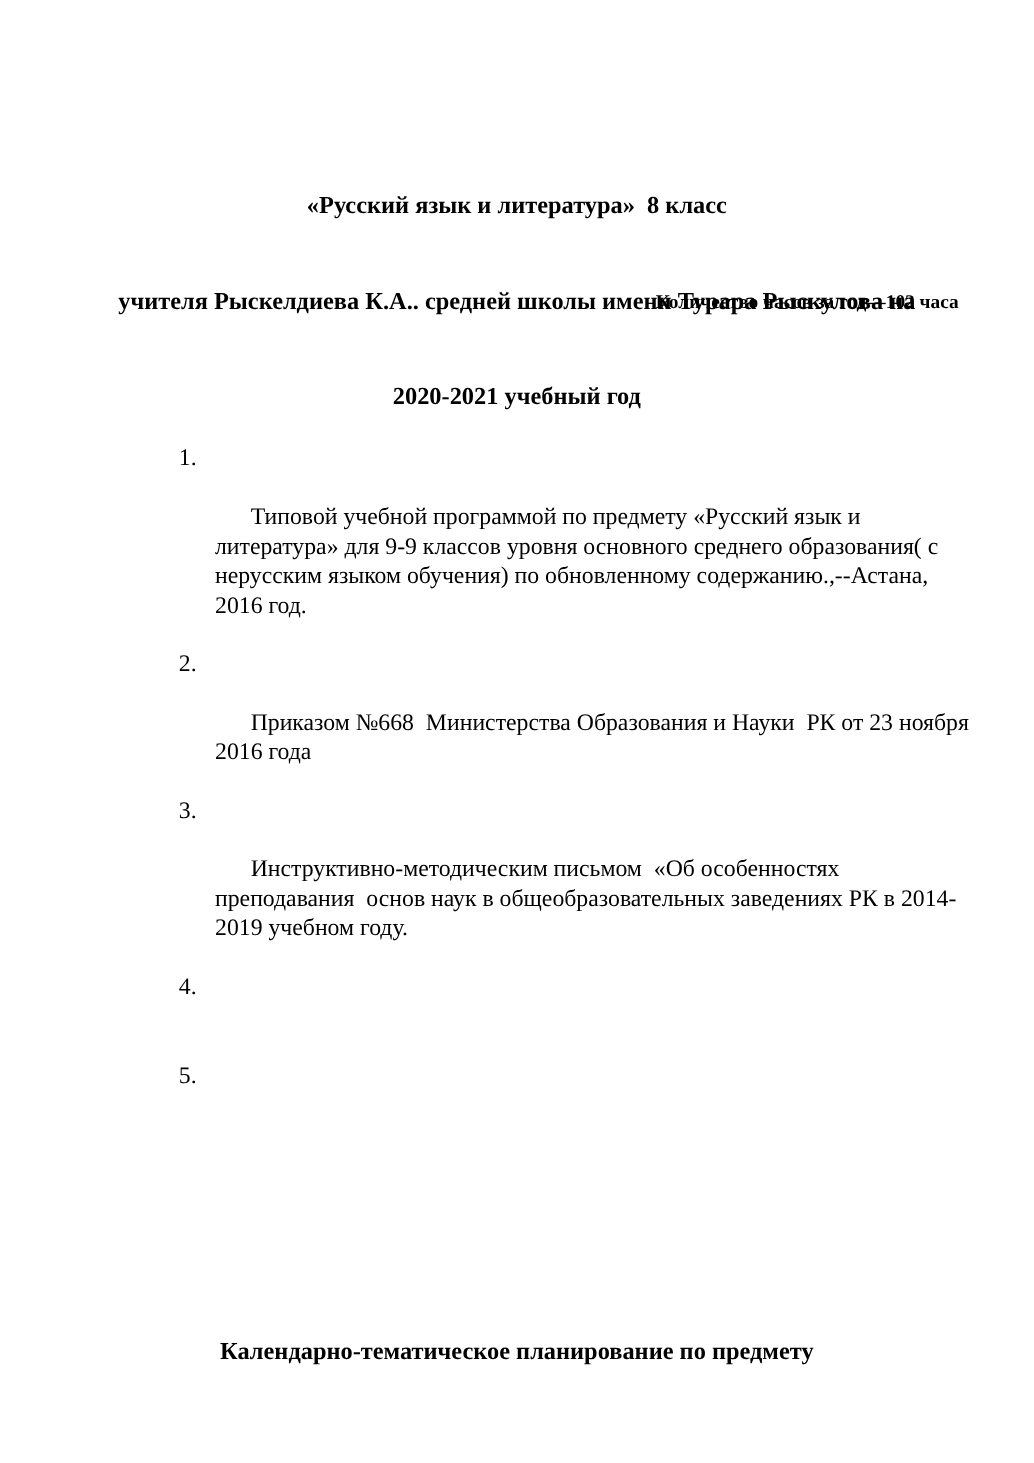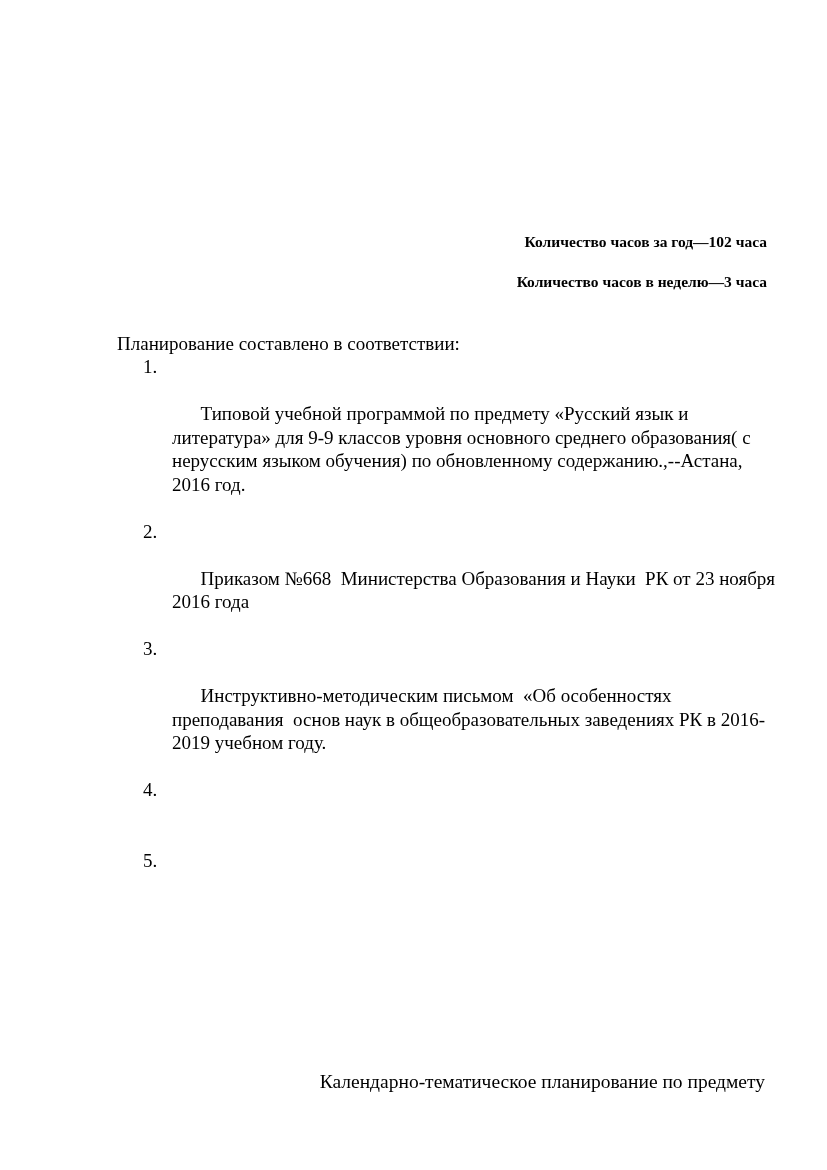--- a/index.html
+++ b/index.html
@@ -89,51 +89,54 @@
     width: 24px;
     text-align: left;
   }
 
   
   .footer-heading {
     position: absolute;
     left: 62px;
     top: 1069px;
     width: 703px;
-    text-align: right;
-    font-weight: normal;
+    text-align: center;
+    font-weight: bold;
     font-size: 19.5px;
     line-height: 25px;
     white-space: pre-wrap;
   }
 </style>
 </head>
 <body>
 
 <div class="page">
 
+  <div class="doc-title">
+    <span class="tline">«Русский язык и литература»  8 класс</span>
+    <span class="tline">учителя Рыскелдиева К.А.. средней школы имени Турара Рыскулова на</span>
+    <span class="tline">2020-2021 учебный год</span>
+  </div>
 
   <div class="hours hours-year">Количество часов за год—102 часа</div>
 
-  <div class="hours hours-week">Количество часов в неделю—3 часа</div>
 
-  <div class="intro">Планирование составлено в соответствии:</div>
 
   <ol class="ref-list">
     <li class="ref-item">
       <span class="ref-num">1.</span>
       <span class="ref-text">Типовой учебной программой по предмету «Русский язык и литература» для 9-9 классов уровня основного среднего образования( с нерусским языком обучения) по обновленному содержанию.,--Астана, 2016 год.</span>
     </li>
     <li class="ref-item">
       <span class="ref-num">2.</span>
       <span class="ref-text">Приказом №668  Министерства Образования и Науки  РК от 23 ноября 2016 года</span>
     </li>
     <li class="ref-item">
       <span class="ref-num">3.</span>
-      <span class="ref-text">Инструктивно-методическим письмом  «Об особенностях преподавания  основ наук в общеобразовательных заведениях РК в 2016-2019 учебном году.</span>
+      <span class="ref-text">Инструктивно-методическим письмом  «Об особенностях преподавания  основ наук в общеобразовательных заведениях РК в 2014-2019 учебном году.</span>
     </li>
     <li class="ref-item">
       <span class="ref-num">4.</span>
     </li>
     <li class="ref-item">
       <span class="ref-num">5.</span>
     </li>
   </ol>
 
   <div class="footer-heading">Календарно-тематическое планирование по предмету</div>

